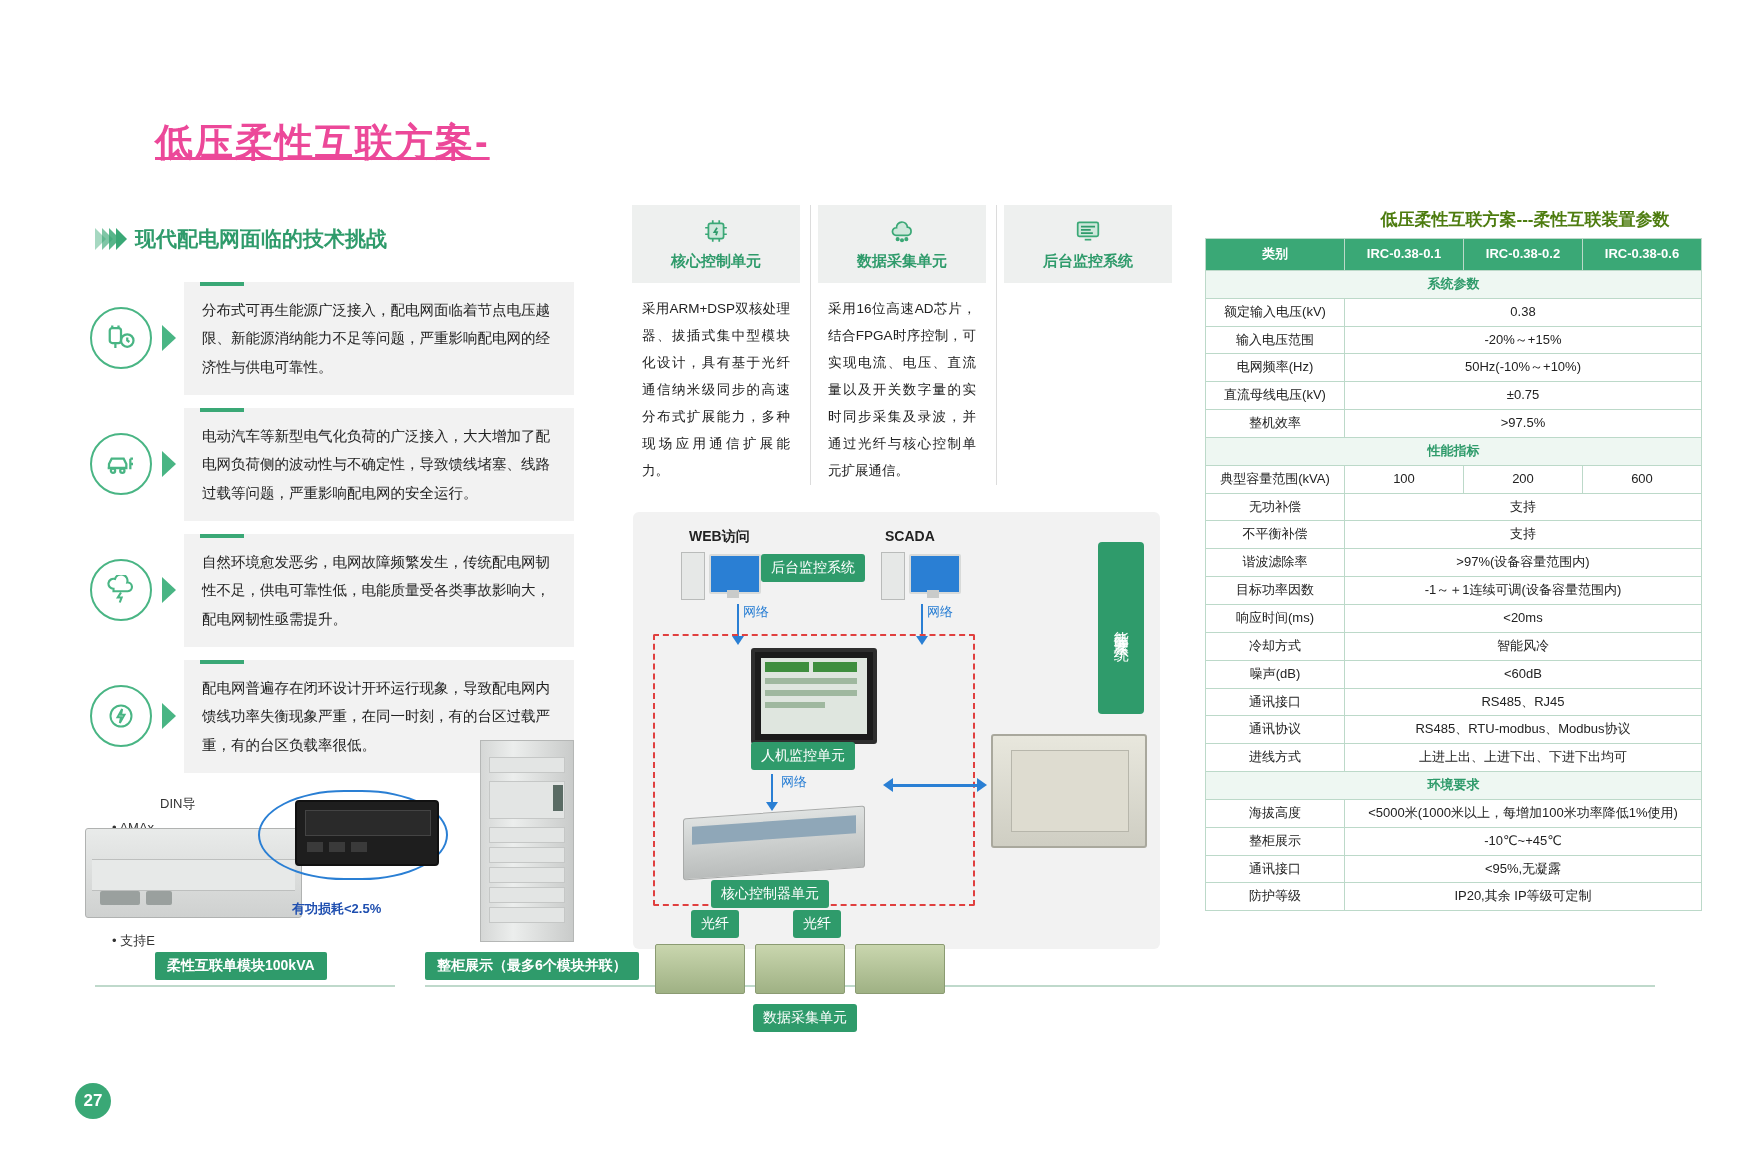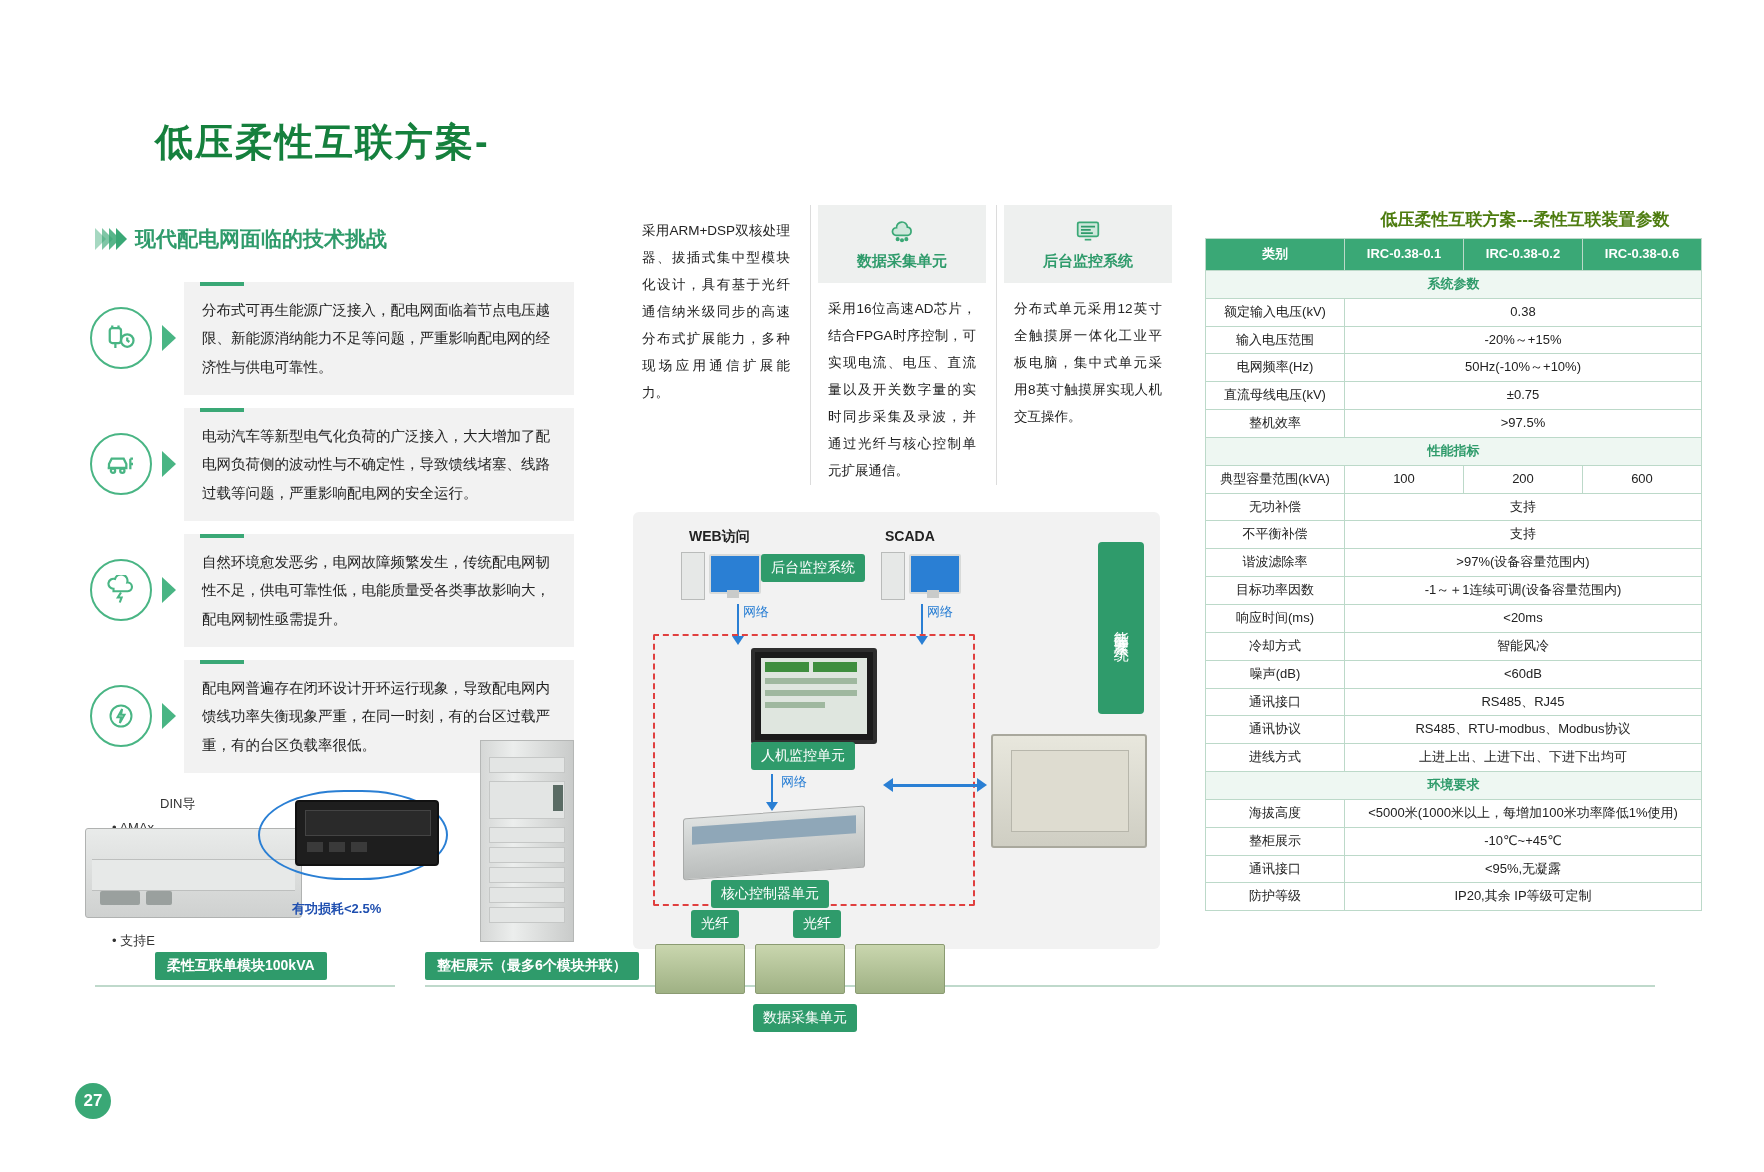--- a/index.html
+++ b/index.html
@@ -6,21 +6,21 @@
   body{
     width:1764px;height:1172px;background:#ffffff;
     font-family:"Liberation Sans","DejaVu Sans",sans-serif;
     color:#222;overflow:hidden;position:relative;
   }
   .page{position:absolute;left:0;top:0;width:1764px;height:1172px;}
 
   
   .main-title{
     position:absolute;left:155px;top:117px;
-    font-size:38px;font-weight:bold;color:#15803d;letter-spacing:2px;
+    font-size:38px;font-weight:bold;color:#ec4899;letter-spacing:2px;text-decoration:underline;
   }
 
   
   .chev-wrap{position:absolute;left:95px;top:225px;display:flex;align-items:center;gap:12px;}
   .chevs{display:flex;}
   .chev{
     width:0;height:0;border-top:11px solid transparent;border-bottom:11px solid transparent;
     border-left:11px solid #3aa876;margin-right:-4px;
   }
   .chev:nth-child(1){opacity:.45}.chev:nth-child(2){opacity:.65}
@@ -221,20 +221,30 @@
     <div class="cab-line" style="top:166px;"></div>
     <div style="position:absolute;right:10px;top:44px;width:10px;height:26px;background:#5a6b64;"></div>
   </div>
 
   <div class="greentag" style="left:155px;top:952px;">柔性互联单模块100kVA</div>
   <div class="baseline" style="left:95px;top:985px;width:300px;"></div>
   <div class="greentag" style="left:425px;top:952px;">整柜展示（最多6个模块并联）</div>
   <div class="baseline" style="left:425px;top:985px;width:1230px;"></div>
 
   <div class="fcard" style="left:632px;top:205px;">
+    <div class="head">
+      <span>
+        <svg width="30" height="26" viewBox="0 0 24 24" fill="none" stroke="#3aa876" stroke-width="1.6">
+          <rect x="5" y="5" width="14" height="14" rx="2" fill="#cfe8dc"></rect>
+          <path d="M9 2v3M15 2v3M9 19v3M15 19v3M2 9h3M2 15h3M19 9h3M19 15h3"></path>
+          <path d="M13 9l-2.5 4H13l-1 3" stroke="#2f9b6b"></path>
+        </svg>
+      </span>
+      <div class="htitle">核心控制单元</div>
+    </div>
     <div class="body">采用ARM+DSP双核处理器、拔插式集中型模块化设计，具有基于光纤通信纳米级同步的高速分布式扩展能力，多种现场应用通信扩展能力。</div>
   </div>
 
   <div class="fcard" style="left:818px;top:205px;">
     <div class="head">
       <span>
         <svg width="32" height="26" viewBox="0 0 24 24" fill="none" stroke="#3aa876" stroke-width="1.6">
           <path d="M6.5 16a3.5 3.5 0 0 1 .4-7A5 5 0 0 1 17 8.5a3.8 3.8 0 0 1 .3 7.5H6.5z" fill="#cfe8dc"></path>
           <circle cx="8" cy="19.5" r="1.1" fill="#3aa876"></circle>
           <circle cx="12" cy="20.5" r="1.1" fill="#3aa876"></circle>
@@ -250,21 +260,20 @@
     <div class="head">
       <span>
         <svg width="32" height="26" viewBox="0 0 24 24" fill="none" stroke="#3aa876" stroke-width="1.6">
           <rect x="2.5" y="4" width="19" height="13" rx="1.5" fill="#cfe8dc"></rect>
           <path d="M5.5 8h13M5.5 11h9M5.5 14h11" stroke="#2f9b6b"></path>
           <path d="M9 20h6"></path>
         </svg>
       </span>
       <div class="htitle">后台监控系统</div>
     </div>
-    <div class="body">分布式单元采用12英寸全触摸屏一体化工业平板电脑，集中式单元采用8英寸触摸屏实现人机交互操作。</div>
   </div>
 
   <div class="fdiv" style="left:810px;"></div>
   <div class="fdiv" style="left:996px;"></div>
 
   <div class="diagram">
 
     <div class="dlabel" style="left:56px;top:16px;font-weight:bold;">WEB访问</div>
     <div class="dlabel" style="left:252px;top:16px;font-weight:bold;">SCADA</div>
 

